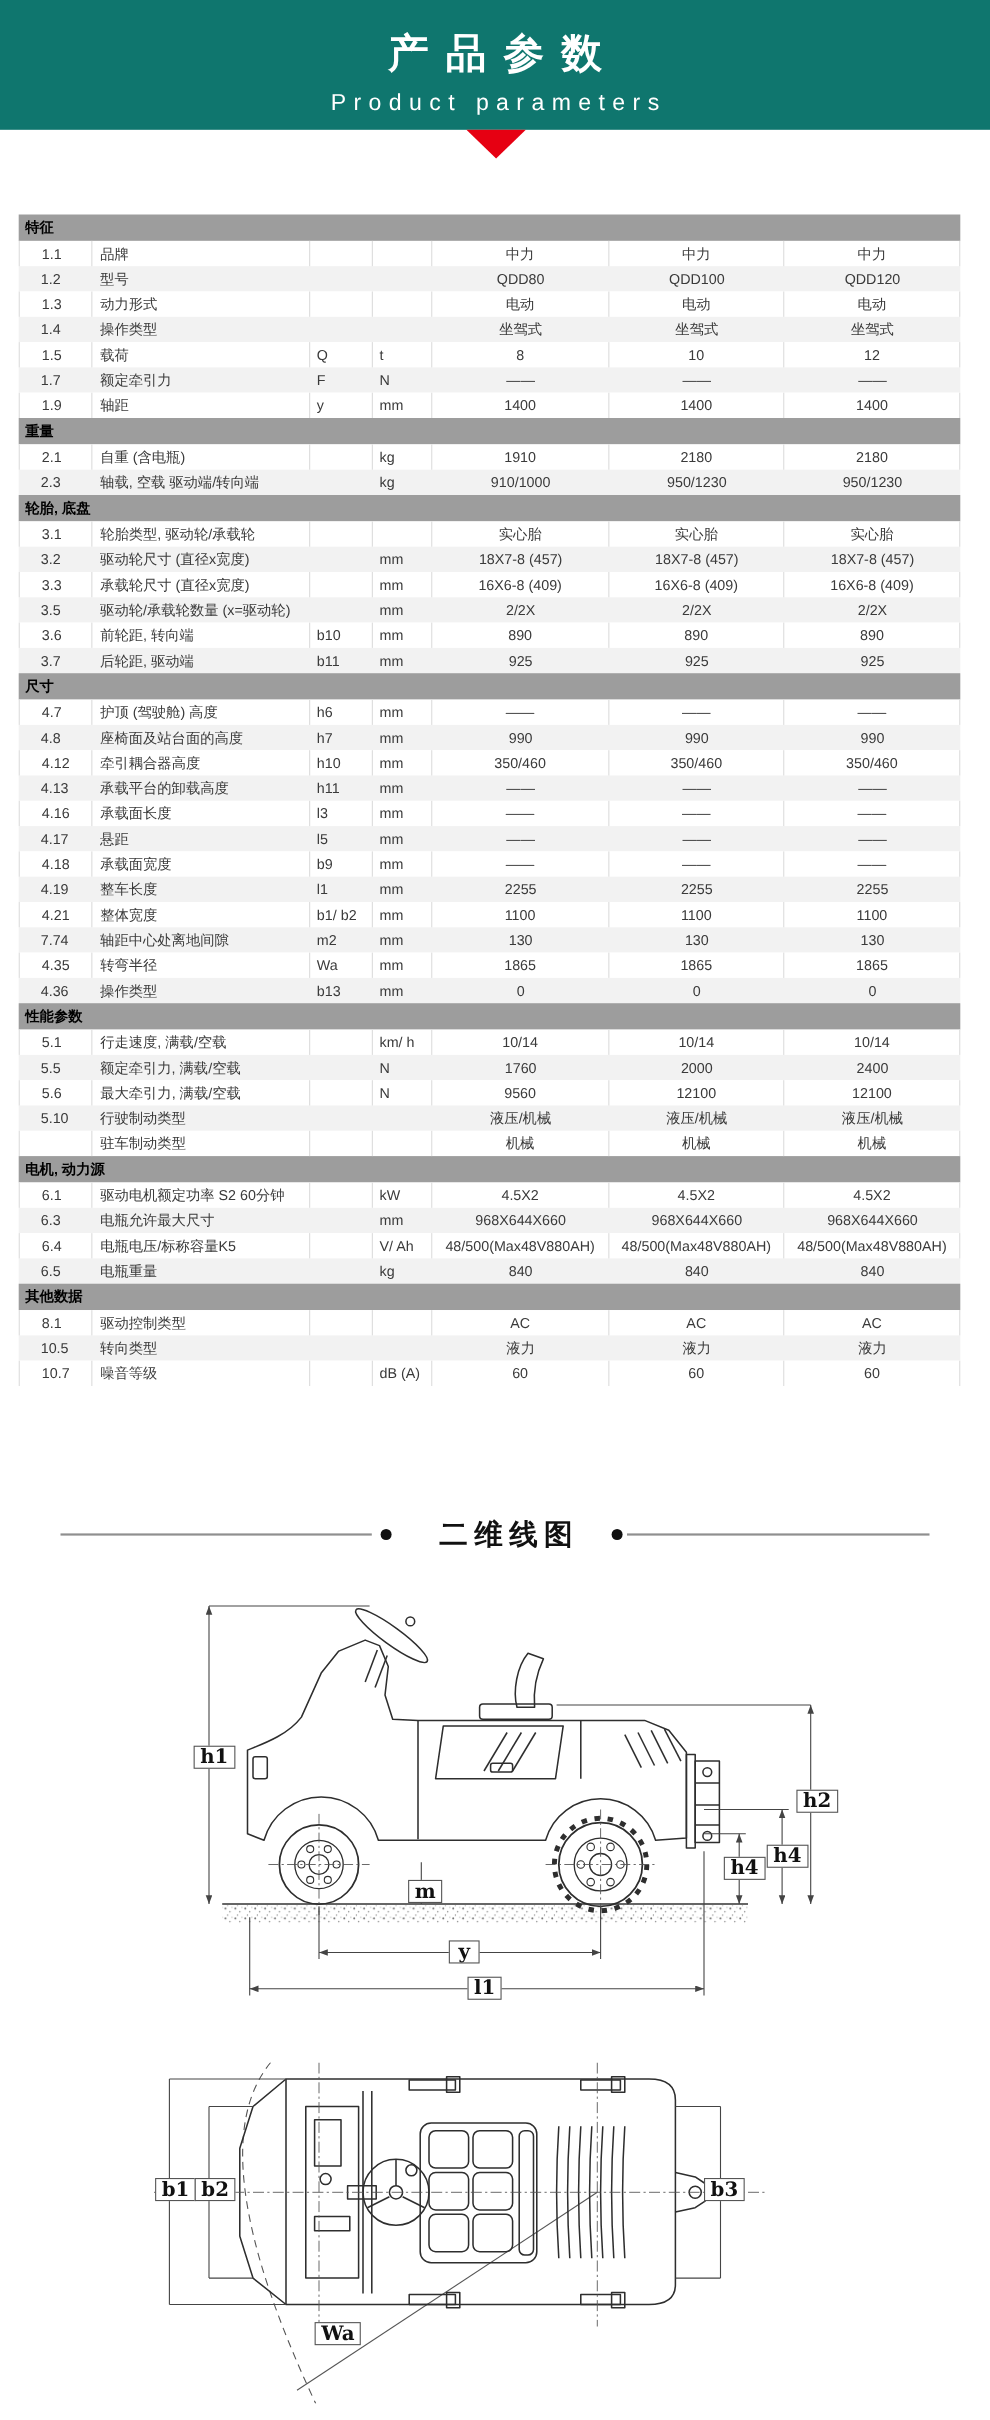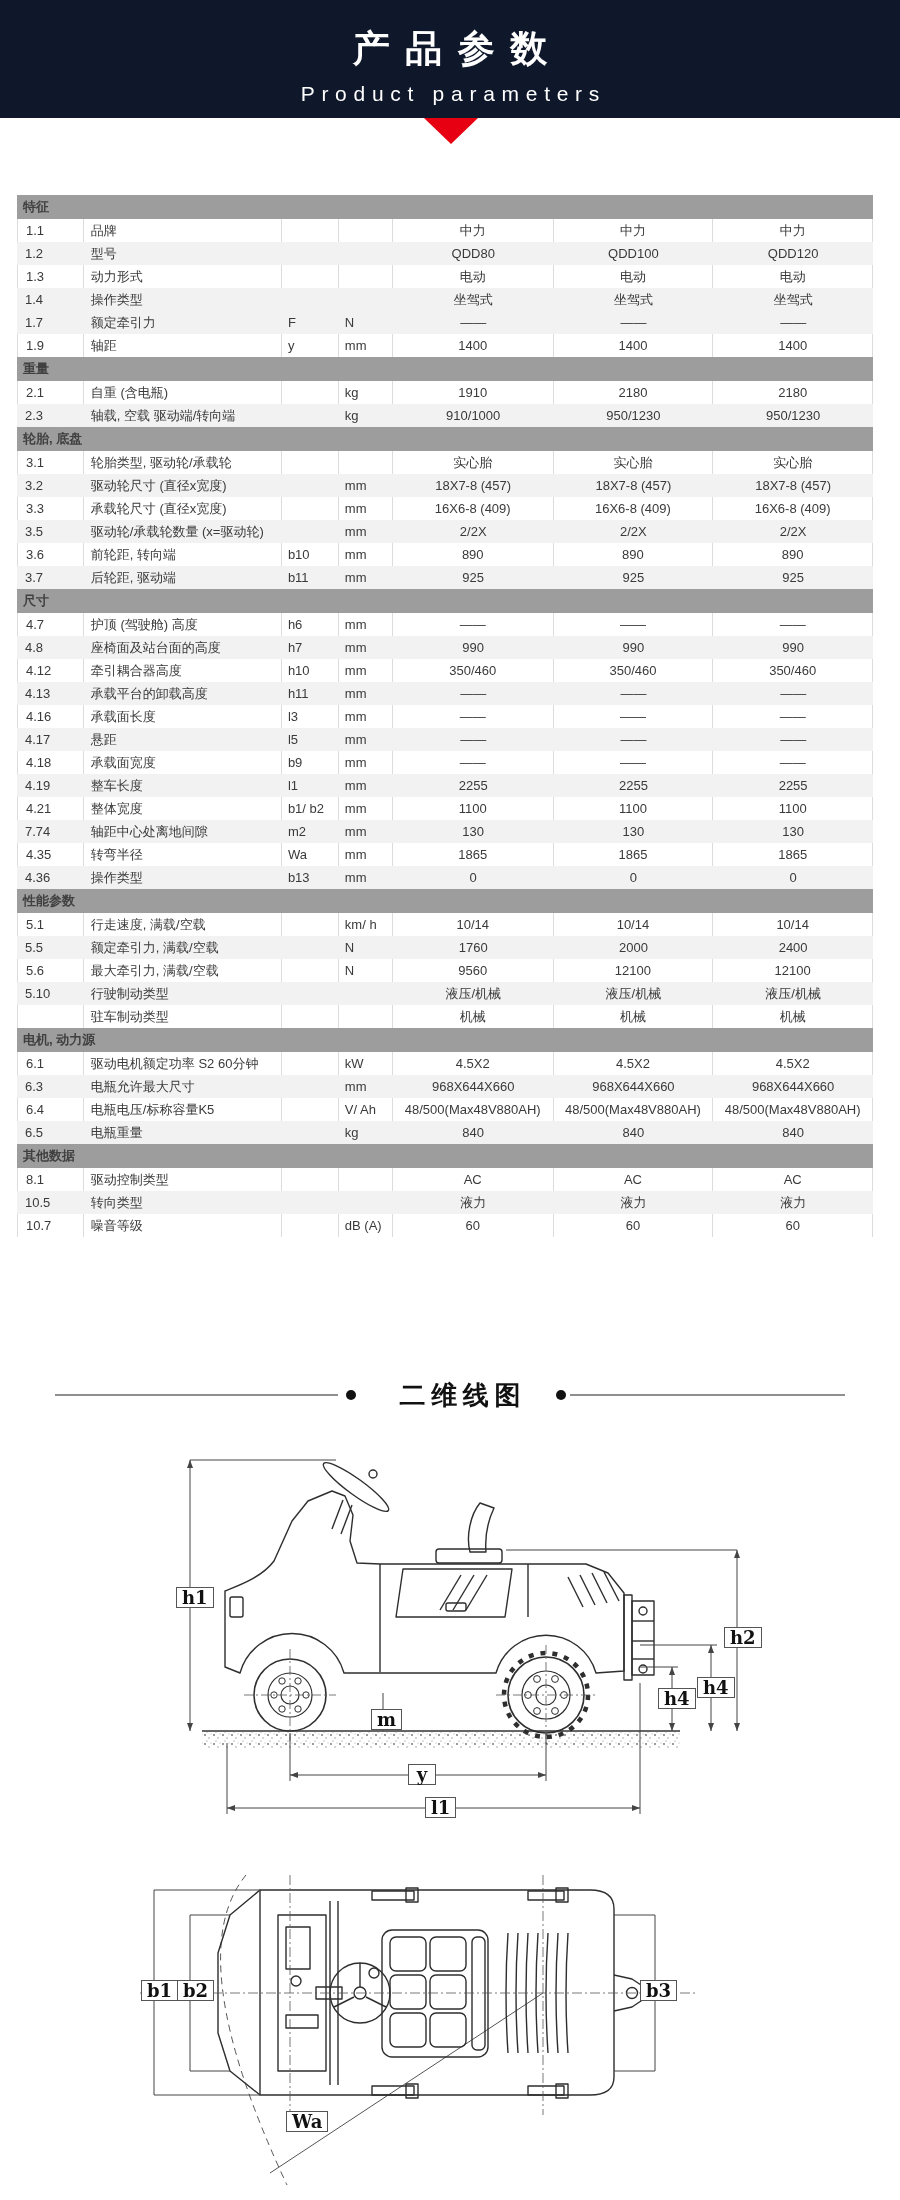--- a/index.html
+++ b/index.html
@@ -1,34 +1,34 @@
 <!DOCTYPE html>
 <html><head>
 <meta charset="utf-8">
 <style>
   html,body{margin:0;padding:0;background:#fff;}
   #page{position:relative;width:900px;height:2200px;background:#fff;overflow:hidden;
         font-family:"Liberation Sans","DejaVu Sans",sans-serif;color:#3a3a3a;}
 
   
-  .banner{position:absolute;left:0;top:0;width:900px;height:118px;background:#0f172a;text-align:center;}
+  .banner{position:absolute;left:0;top:0;width:900px;height:118px;background:#0f766e;text-align:center;}
   .banner-title{padding-top:24px;font-size:37px;font-weight:bold;color:#fff;letter-spacing:0.42em;text-indent:0.42em;}
   .banner-sub{margin-top:8px;font-size:21px;color:#fff;letter-spacing:0.32em;text-indent:0.32em;}
   .banner-arrow{position:absolute;left:424px;top:118px;width:0;height:0;
         border-left:27px solid transparent;border-right:27px solid transparent;border-top:26px solid #e60012;}
 
   
   .spec-table{position:absolute;left:17px;top:195px;width:856px;}
-  .section-bar{height:24px;line-height:24px;background:#9d9d9d;color:#404040;font-size:13px;font-weight:bold;padding-left:6px;box-sizing:border-box;}
+  .section-bar{height:24px;line-height:24px;background:#9d9d9d;color:#000000;font-size:13px;font-weight:bold;padding-left:6px;box-sizing:border-box;}
   .t-row{display:flex;height:23px;line-height:23px;font-size:13px;background:#fff;}
   .t-row.alt{background:#f2f2f2;}
   .cell{box-sizing:border-box;overflow:hidden;white-space:nowrap;}
   .t-row:not(.alt) .cell{border-right:1px solid #dcdcdc;}
   .t-row:not(.alt) .c-no{border-left:1px solid #dcdcdc;}
-  .c-no{width:68px;padding-left:8px;}
+  .c-no{width:68px;padding-left:20px;}
   .c-label{width:202px;padding-left:7px;}
   .c-sym{width:58px;padding-left:6px;}
   .c-unit{width:55px;padding-left:6px;}
   .c-val{width:164px;text-align:center;}
   .c-val2{width:163px;text-align:center;}
   .c-span{width:805px;padding-left:7px;border-right:none !important;}
 
   
   .divider{position:absolute;left:0;top:1372px;width:900px;height:46px;}
   .div-line{position:absolute;top:22px;height:2px;background:#8f8f8f;}
@@ -90,20 +90,29 @@
         <div class="cell c-val2">电动</div>
       </div>
       <div class="t-row alt">
         <div class="cell c-no">1.4</div>
         <div class="cell c-label">操作类型</div>
         <div class="cell c-sym"></div>
         <div class="cell c-unit"></div>
         <div class="cell c-val">坐驾式</div>
         <div class="cell c-val2">坐驾式</div>
         <div class="cell c-val2">坐驾式</div>
+      </div>
+      <div class="t-row">
+        <div class="cell c-no">1.5</div>
+        <div class="cell c-label">载荷</div>
+        <div class="cell c-sym">Q</div>
+        <div class="cell c-unit">t</div>
+        <div class="cell c-val">8</div>
+        <div class="cell c-val2">10</div>
+        <div class="cell c-val2">12</div>
       </div>
       <div class="t-row alt">
         <div class="cell c-no">1.7</div>
         <div class="cell c-label">额定牵引力</div>
         <div class="cell c-sym">F</div>
         <div class="cell c-unit">N</div>
         <div class="cell c-val">——</div>
         <div class="cell c-val2">——</div>
         <div class="cell c-val2">——</div>
       </div>

